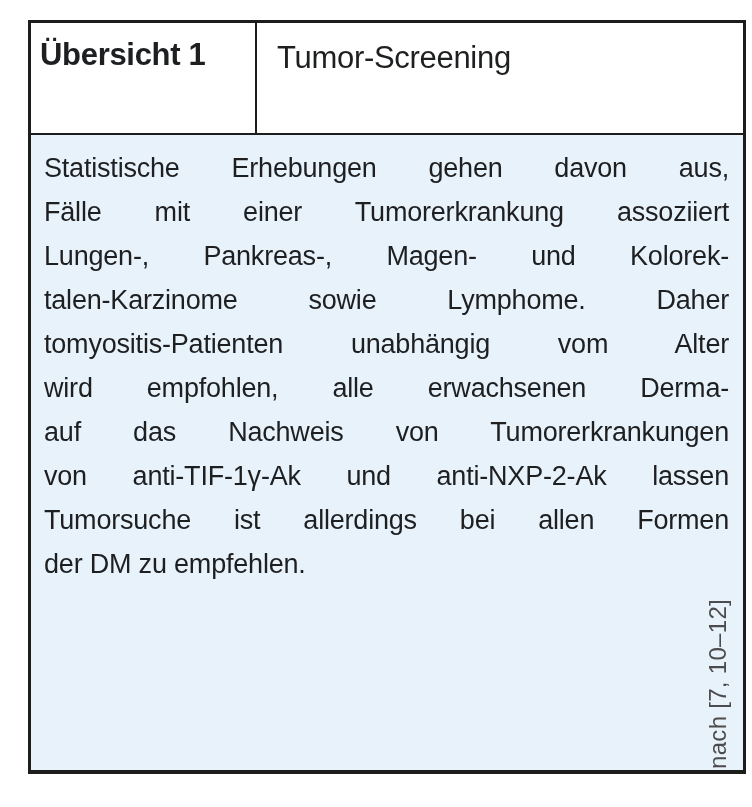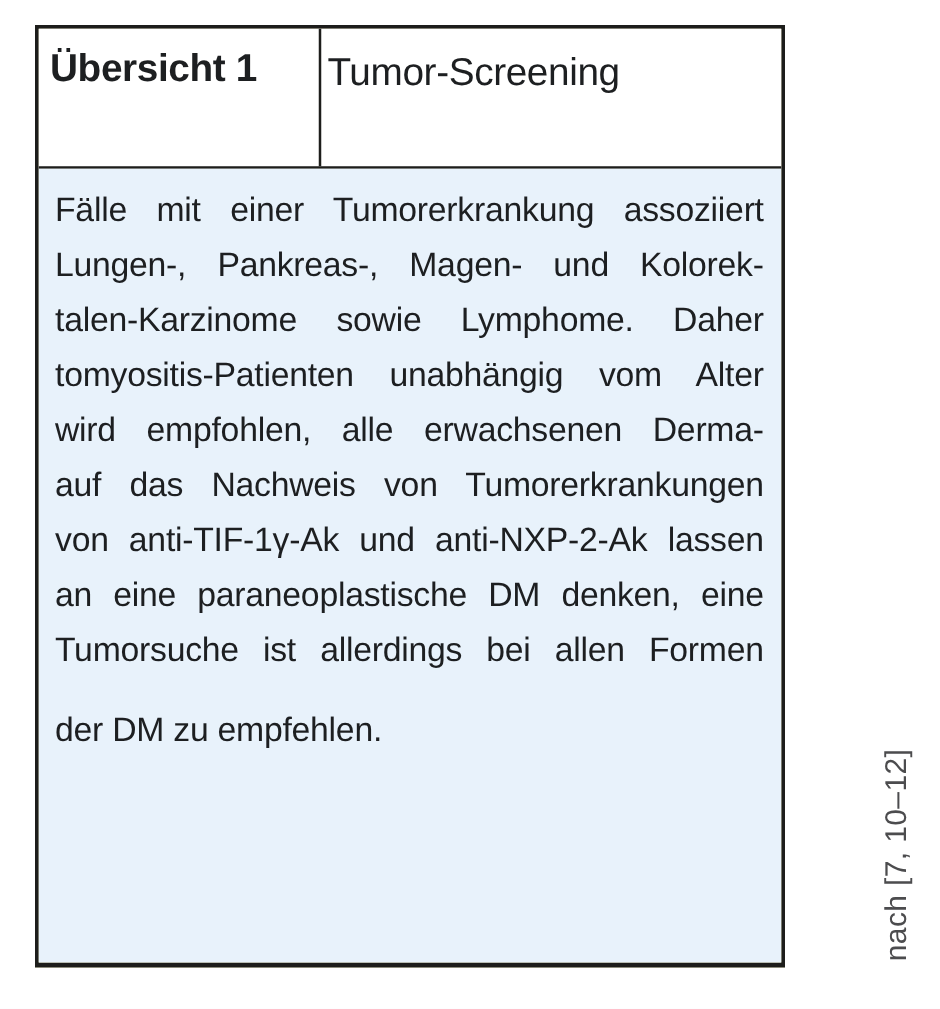--- a/index.html
+++ b/index.html
@@ -10,53 +10,53 @@
   }
   html,body{margin:0;padding:0;}
   body{
     width:752px;height:807px;background:#ffffff;
     font-family:"Liberation Sans", sans-serif;
     -webkit-font-smoothing:antialiased;
   }
   .page{position:relative;width:752px;height:807px;background:#ffffff;overflow:hidden;}
 
   .box{
-    position:absolute;left:28px;top:20px;width:600px;height:754px;
-    box-sizing:border-box;background:#fef9c3;
+    position:absolute;left:28px;top:20px;width:718px;height:754px;
+    box-sizing:border-box;background:#3b82f6;
     border:3px solid var(--border);border-bottom-width:4px;
     display:flex;flex-direction:column;
   }
 
   .header{
     display:flex;flex:0 0 auto;height:112px;box-sizing:border-box;
     border-bottom:2px solid var(--border);background:#ffffff;
   }
   .h-left{
     width:226px;box-sizing:border-box;flex:0 0 auto;
     border-right:2px solid var(--border);
     padding:14px 6px 0 9px;
     font-size:31px;font-weight:bold;color:var(--text);
     letter-spacing:-0.3px;white-space:nowrap;
   }
   .h-right{
-    flex:1 1 auto;padding:12px 12px 0 5px;
+    flex:1 1 auto;padding:12px 12px 0 20px;
     font-size:31px;line-height:45px;color:var(--text);
     letter-spacing:-0.3px;
   }
 
   .bodytext{
     flex:1 1 auto;background:var(--body_bg);
     padding:11px 14px 0 13px;overflow:hidden;
   }
   .line{
     font-size:27px;line-height:44px;color:var(--text);
     text-align:justify;text-align-last:justify;
     letter-spacing:-0.2px;
   }
-  .line.last{text-align:center;text-align-last:left;margin-top:20px;}
+  .line.last{text-align:center;text-align-last:left;}
 
   .note{
     position:absolute;left:704px;top:599px;
     writing-mode:vertical-rl;transform:rotate(180deg);
     font-size:24px;line-height:28px;color:var(--note);
     letter-spacing:0.3px;white-space:nowrap;
   }
 </style>
 </head>
 <body>
@@ -66,28 +66,28 @@
   <div class="box">
 
     <div class="header">
       <div class="h-left">Übersicht 1</div>
       <div class="h-right">
         <div>Tumor-Screening</div>
       </div>
     </div>
 
     <div class="bodytext">
+      <div class="line">Statistische Erhebungen gehen davon aus,</div>
       <div class="line">Fälle mit einer Tumorerkrankung assoziiert</div>
       <div class="line">Lungen-, Pankreas-, Magen- und Kolorek-</div>
       <div class="line">talen-Karzinome sowie Lymphome. Daher</div>
       <div class="line">tomyositis-Patienten unabhängig vom Alter</div>
       <div class="line">wird empfohlen, alle erwachsenen Derma-</div>
       <div class="line">auf das Nachweis von Tumorerkrankungen</div>
       <div class="line">von anti-TIF-1γ-Ak und anti-NXP-2-Ak lassen</div>
-      <div class="line">an eine paraneoplastische DM denken, eine</div>
       <div class="line">Tumorsuche ist allerdings bei allen Formen</div>
       <div class="line last">der DM zu empfehlen.</div>
     </div>
 
   </div>
 
   <div class="note">nach [7, 10–12]</div>
 
 </div>
 

